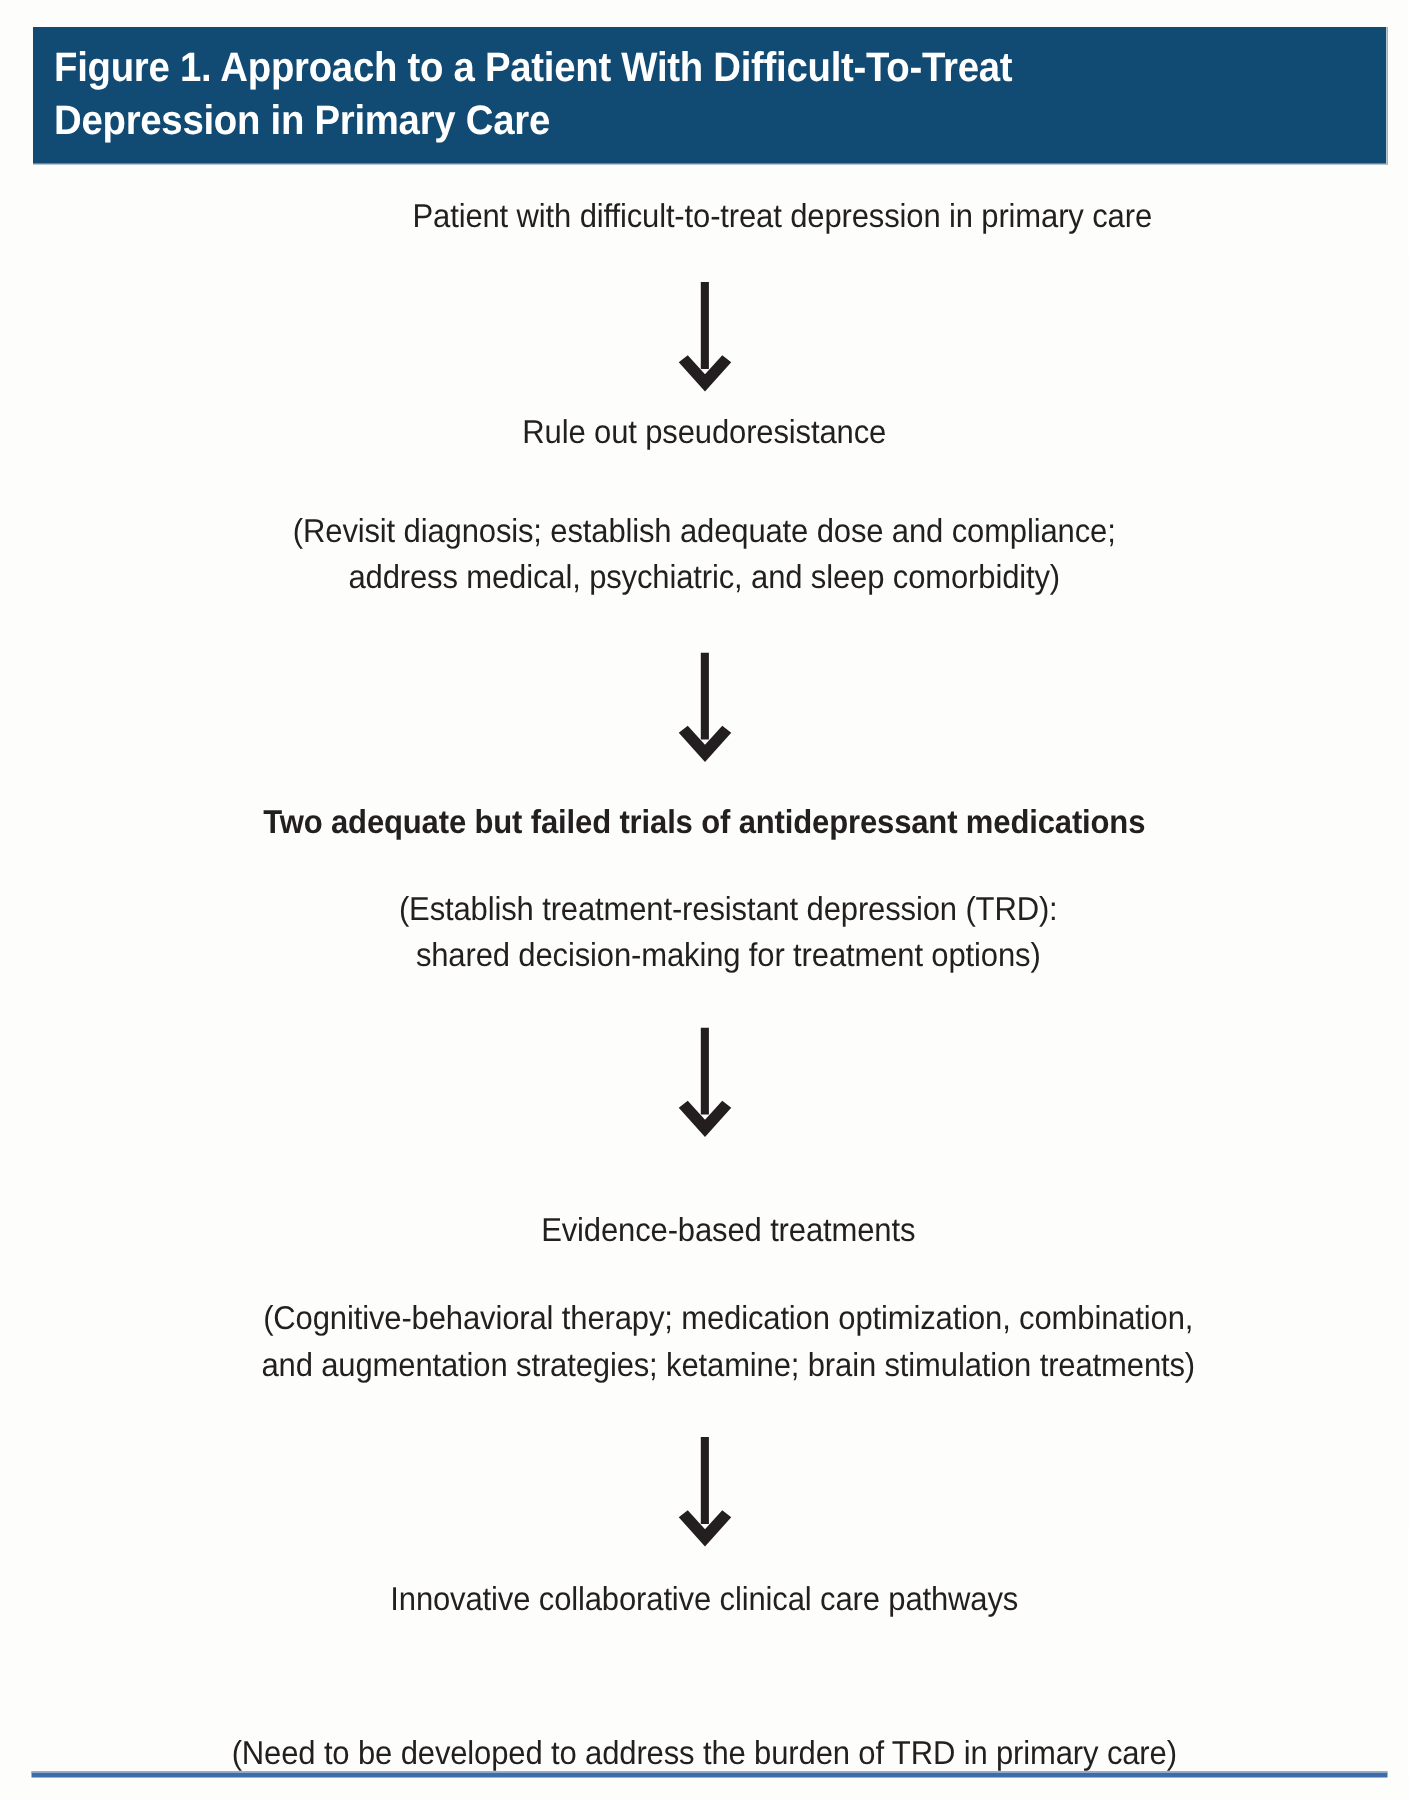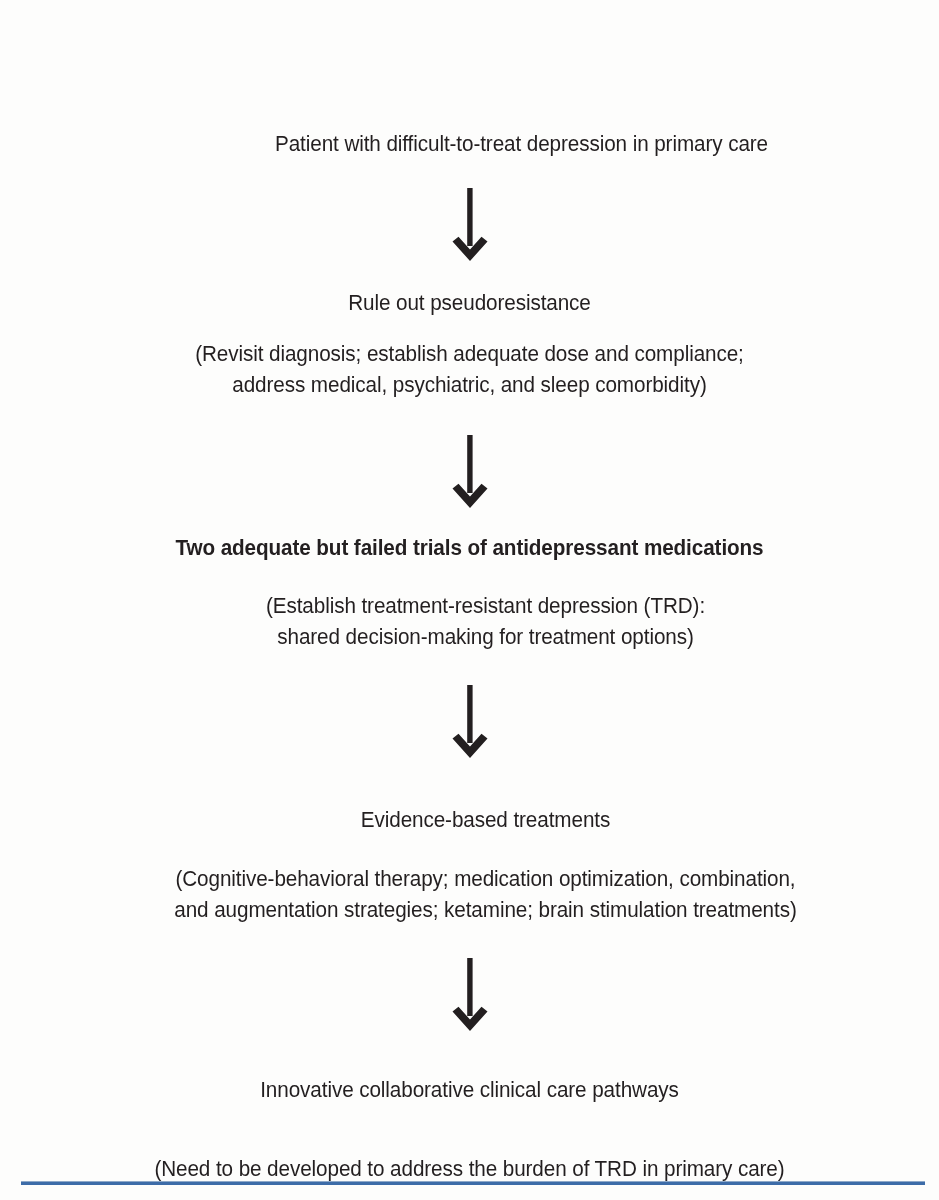--- a/index.html
+++ b/index.html
@@ -92,37 +92,41 @@
     top: 1181px;
     width: 904px;
     height: 3px;
     background: #3d6ca8;
     border-top: 1px solid #8fa9c8;
   }
 
   
   .n1 { position: absolute; top: 19px;  left: 16px; margin-left: 36px; }
   .a1 { position: absolute; top: 78px;  left: 0; }
-  .n2 { position: absolute; top: 178px; left: 0; }
+  .n2 { position: absolute; top: 163px; left: 0; }
   .s2 { position: absolute; top: 228px; left: 0; text-align: center; }
   .a2 { position: absolute; top: 325px; left: 0; }
   .n3 { position: absolute; top: 423px; left: 0; font-weight: bold; }
   .s3 { position: absolute; top: 480px; left: 16px; }
   .a3 { position: absolute; top: 575px; left: 0; }
   .n4 { position: absolute; top: 695px; left: 16px; }
   .s4 { position: absolute; top: 753px; left: 16px; }
   .a4 { position: absolute; top: 848px; left: 0; }
-  .n5 { position: absolute; top: 965px; left: 0; }
+  .n5 { position: absolute; top: 941px; left: 0; }
   .s5 { position: absolute; top: 1015px; left: 0; margin-top: 28px; }
 </style>
 </head>
 <body>
 
 <div class="figure-root">
 
+  <div class="figure-header">
+    <div class="figure-header-title">Figure 1. Approach to a Patient With Difficult-To-Treat
+Depression in Primary Care</div>
+  </div>
 
   <div class="flow">
 
     <div class="node n1">
       <div class="node-heading">Patient with difficult-to-treat depression in primary care</div>
     </div>
 
     <div class="arrow-wrap a1">
       <svg width="46" height="74" viewBox="0 0 46 74" aria-hidden="true">
         <rect x="20.2" y="0" width="5.4" height="58" fill="#231f20"></rect>

